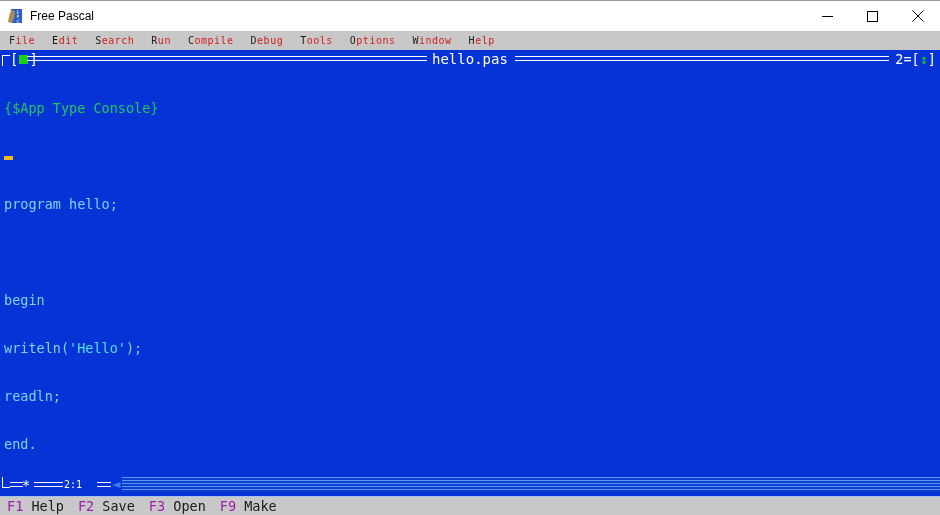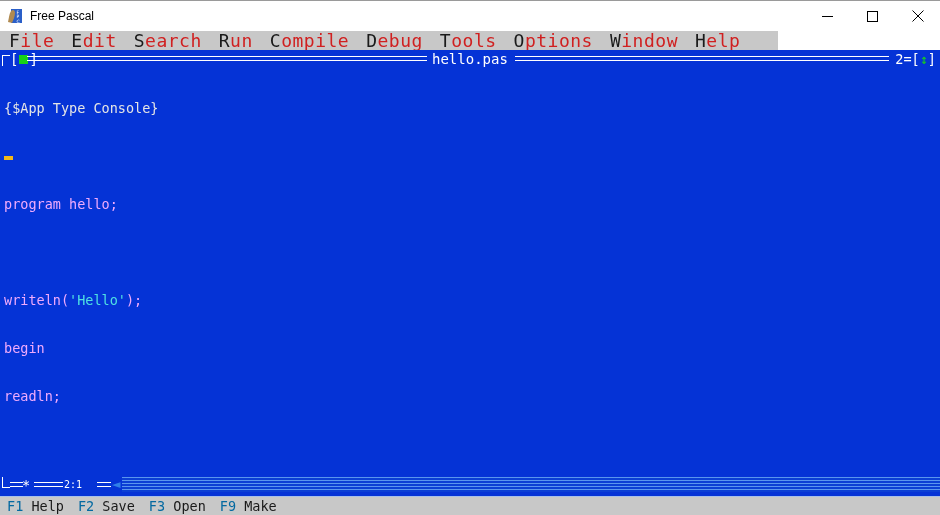--- a/index.html
+++ b/index.html
@@ -44,26 +44,26 @@
     width: 45px; height: 31px;
     display: flex; align-items: center; justify-content: center;
     background: #ffffff;
   }
   .win-ctrl svg { display: block; }
 
   
   .menubar {
     position: absolute;
     left: 0; top: 31px;
-    width: 778px; height: 19px;
+    width: 940px; height: 19px;
     background: #c8c8c8;
     display: flex;
     align-items: center;
     font-family: "DejaVu Sans Mono", monospace;
-    font-size: 18px;
+    font-size: 10px;
     white-space: pre;
     text-align: right;
   }
   .menubar .spacer { width: 9px; flex: none; }
   .menu-item {
     color: #d02020;
     padding: 0 0;
     margin-right: 17px;
     line-height: 19px;
     letter-spacing: 0.5px;
@@ -153,22 +153,22 @@
     position: absolute;
     left: 4px; top: 18px;
     width: 932px; height: 404px;
     font-family: "DejaVu Sans Mono", monospace;
     font-size: 13.5px;
     line-height: 16px;
     white-space: pre;
     color: #ffffff;
   }
   .code-line { height: 16px; }
-  .tok-directive { color: #e5e5e5; }
-  .tok-plain     { color: #f0abfc; }
+  .tok-directive { color: #22c55e; }
+  .tok-plain     { color: #7dd3fc; }
   .tok-string    { color: #4fe2e2; }
   .caret {
     display: inline-block;
     width: 9px; height: 4px;
     background: #f2b818;
     vertical-align: baseline;
     margin-bottom: 1px;
   }
 
   
@@ -255,21 +255,21 @@
     font-family: "DejaVu Sans Mono", monospace;
     font-size: 13.5px;
     white-space: pre;
   }
   .statusbar .lead { width: 7px; flex: none; }
   .sb-item {
     margin-right: 14px;
     line-height: 18px;
     flex: none;
   }
-  .sb-key { color: #0369a1; }
+  .sb-key { color: #a21caf; }
   .sb-lbl { color: #1a1a1a; }
 </style>
 </head>
 <body>
 
 <div class="win-titlebar">
   <div class="win-icon">
     <svg width="16" height="16" viewBox="0 0 16 16">
       <rect x="0" y="0" width="16" height="16" fill="#ffffff"></rect>
       <rect x="4" y="1" width="11" height="14" fill="#2a5fc8"></rect>
@@ -334,23 +334,24 @@
       <div class="win-name">hello.pas</div>
       <div class="frame-rule right"></div>
       <div class="win-number"><span>2=[</span><span class="arrow">↕</span><span>]</span></div>
     </div>
 
     <div class="codearea">
       <div class="code-line"><span class="tok-directive">{$App Type Console}</span></div>
       <div class="code-line"><span class="caret"></span></div>
       <div class="code-line"><span class="tok-plain">program hello;</span></div>
       <div class="code-line"><span class="tok-plain"></span></div>
+      <div class="code-line"><span class="tok-plain">begin</span></div>
       <div class="code-line"><span class="tok-plain">writeln(</span><span class="tok-string">'Hello'</span><span class="tok-plain">);</span></div>
-      <div class="code-line"><span class="tok-plain">begin</span></div>
       <div class="code-line"><span class="tok-plain">readln;</span></div>
+      <div class="code-line"><span class="tok-plain">end.</span></div>
     </div>
 
     <div class="win-frame-bottom">
       <div class="corner-bl"></div>
       <div class="brule b1"></div>
       <div class="mod-star">*</div>
       <div class="brule b2"></div>
       <div class="cursor-pos">2:1</div>
       <div class="brule b3"></div>
       <div class="hscroll">

